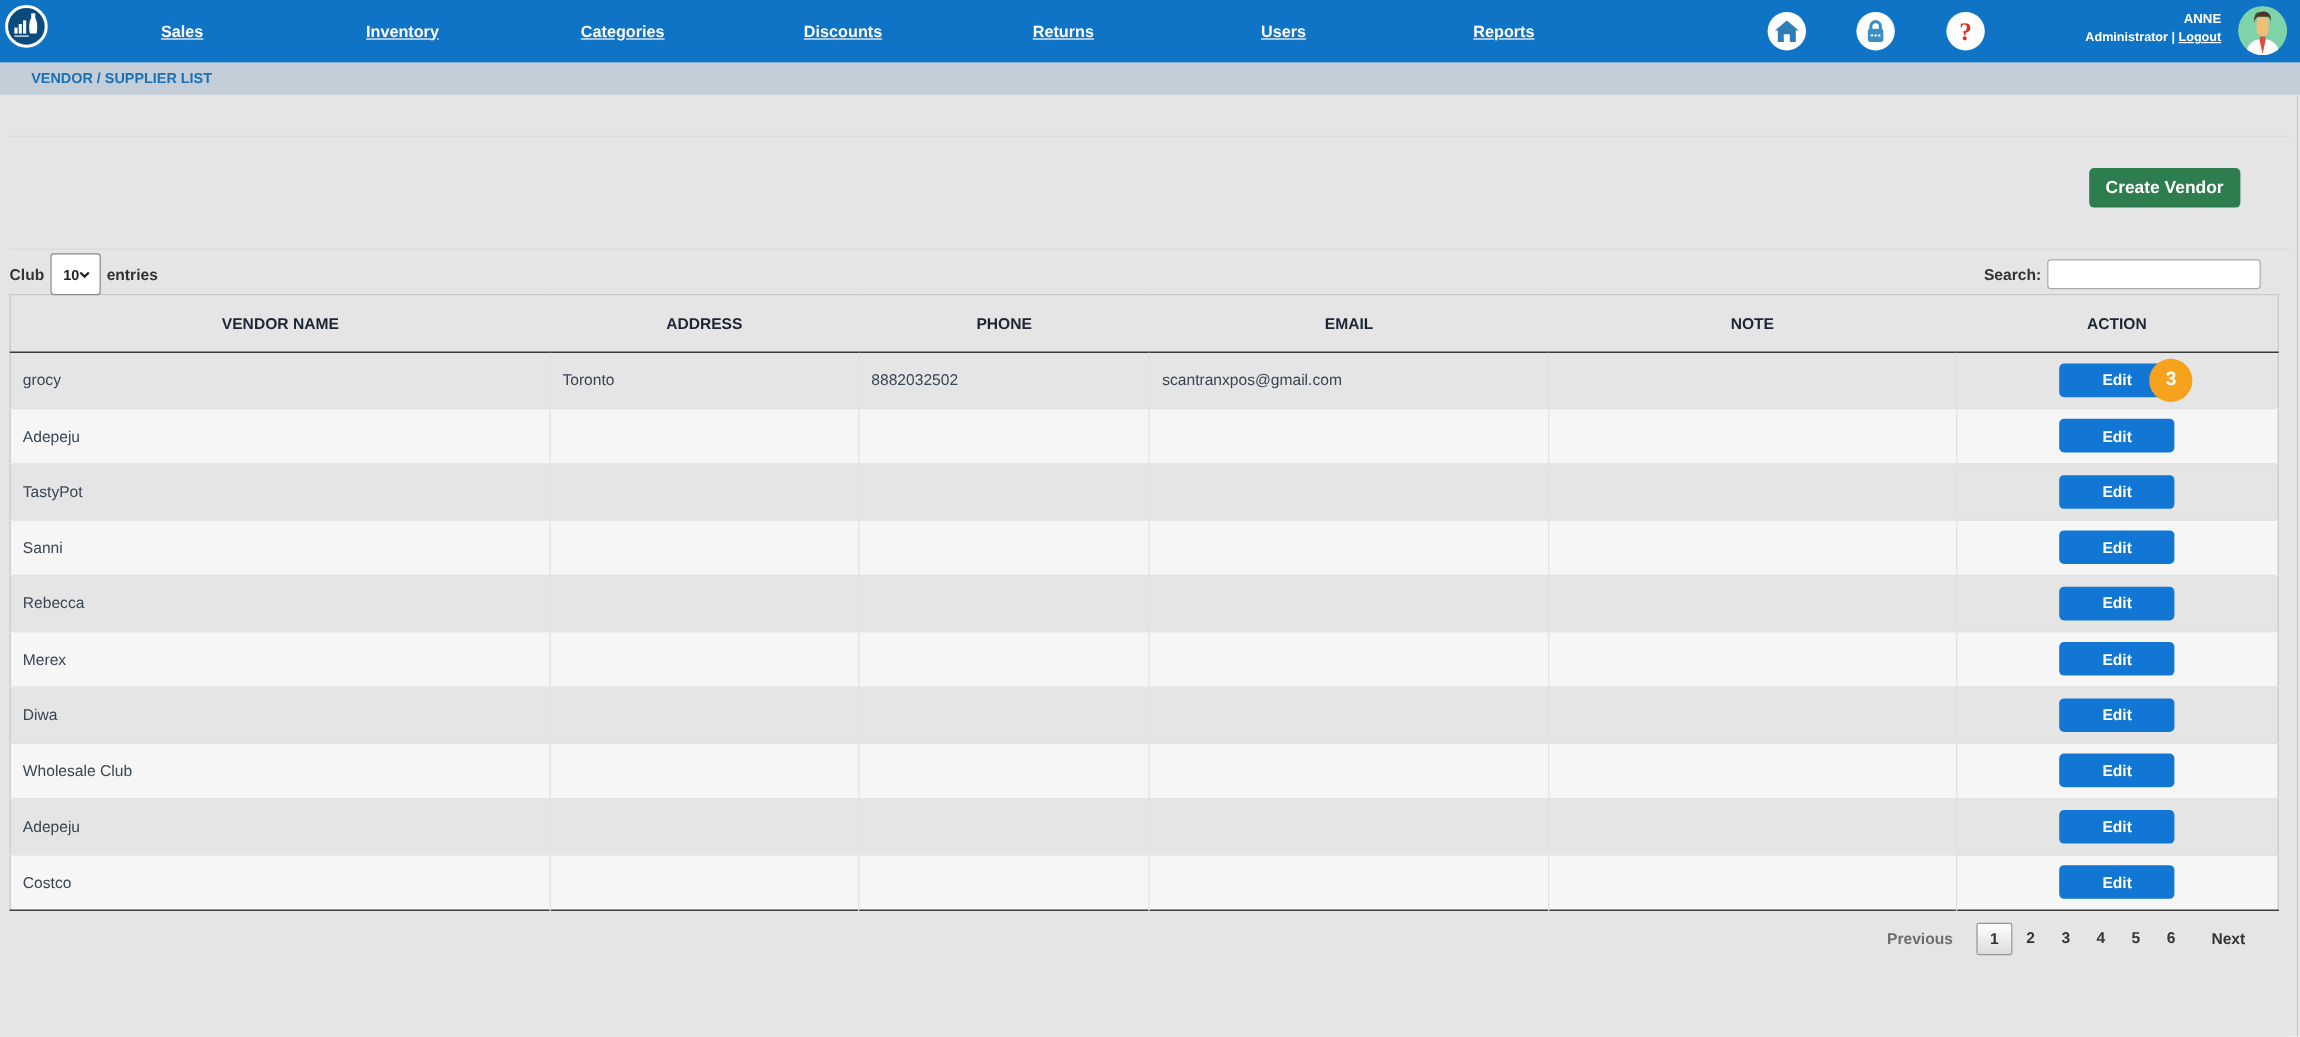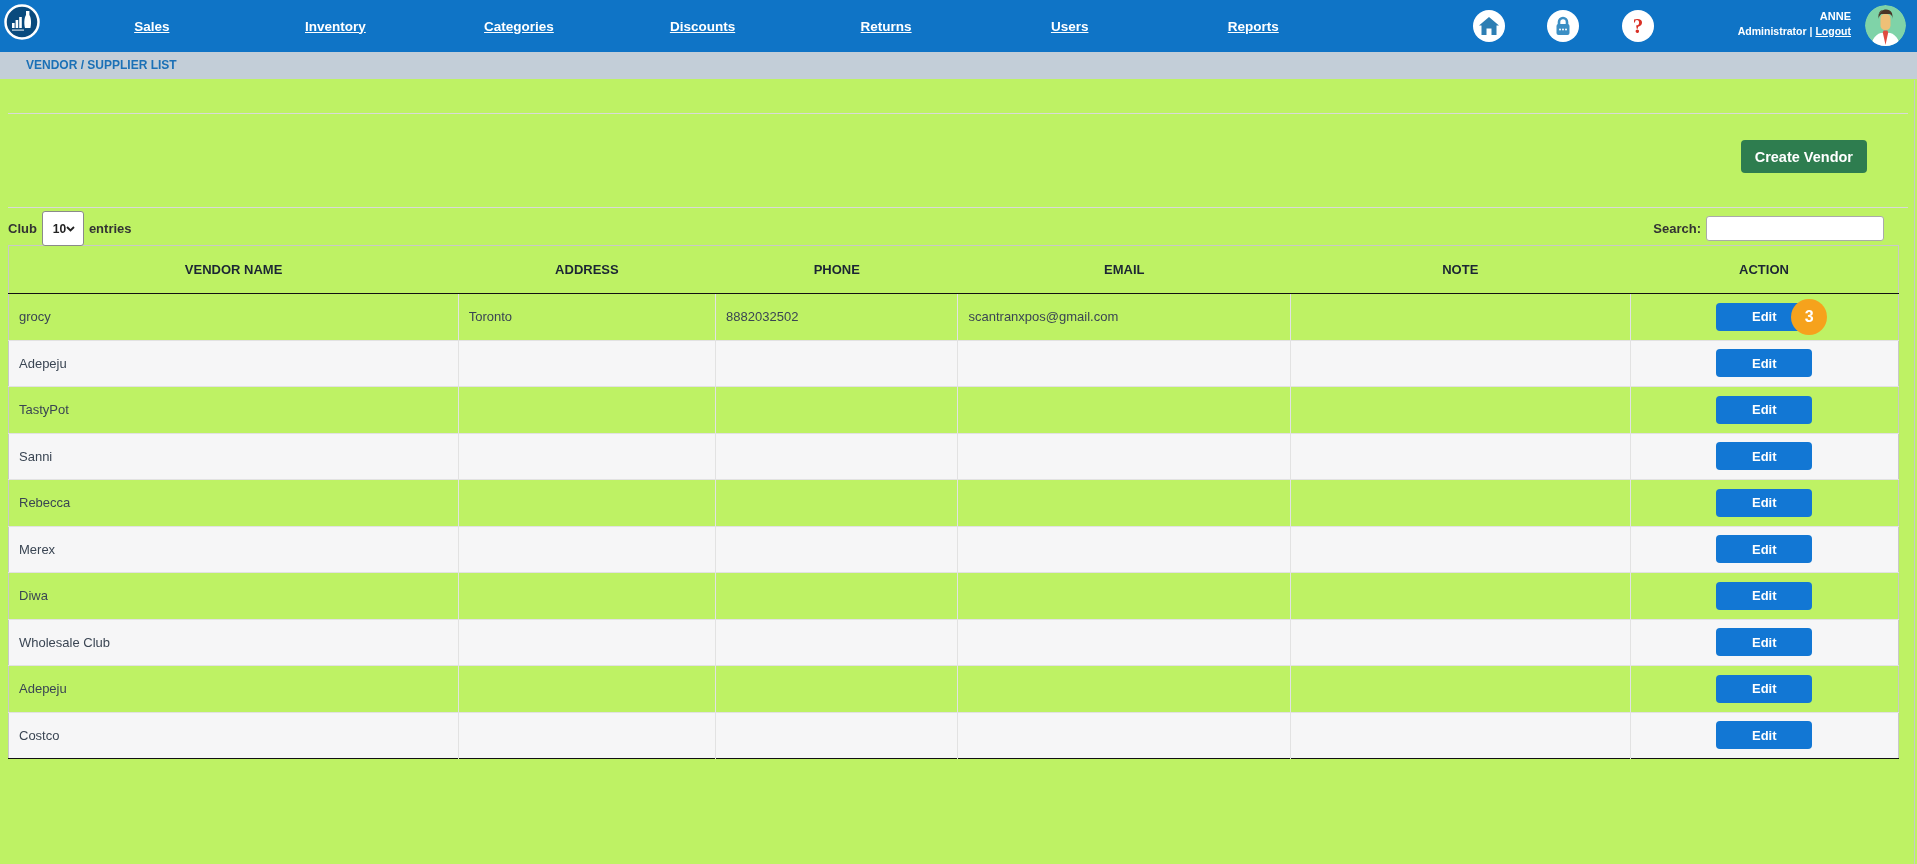--- a/index.html
+++ b/index.html
@@ -1,17 +1,17 @@
 <!DOCTYPE html>
 <html style="--nav-blue: #0f74c6; --breadcrumb-bg: #c3ced8; --breadcrumb-text: #1b70b6; --create-green: #2e7d4f; --edit-blue: #1277d4; --badge-orange: #f6a21c;"><head>
 <meta charset="utf-8">
 <style>
   * { margin:0; padding:0; box-sizing:border-box; }
   body { font-family:"Liberation Sans", sans-serif; background:#fff; }
-  #page { position:relative; width:1917px; height:864px; overflow:hidden; background:#bef264; }
+  #page { position:relative; width:1917px; height:864px; overflow:hidden; background:#e5e5e5; }
 
   
   .nav { position:relative; height:52px; background:var(--nav-blue,#0f74c6); }
   .logo { position:absolute; left:3px; top:3px; }
   .menu { position:absolute; left:60px; top:0; width:1285px; height:52px; display:flex; }
   .menu-item { flex:1; display:flex; align-items:center; justify-content:center; color:#fff; font-weight:bold; font-size:13.5px; text-decoration:underline; cursor:pointer; }
   .nav-circle { position:absolute; top:10px; width:32px; height:32px; border-radius:50%; background:#fff; display:flex; align-items:center; justify-content:center; }
   .help-glyph { color:#d93025; font-weight:bold; font-size:21px; font-family:"Liberation Serif",serif; }
   .user-block { position:absolute; top:9px; right:66px; text-align:right; color:#fff; line-height:1.35; }
   .user-name { font-size:11px; font-weight:bold; }
@@ -233,15 +233,27 @@
           <td>Costco</td>
           <td></td>
           <td></td>
           <td></td>
           <td></td>
           <td class="cell-action"><button class="btn-edit">Edit</button></td>
         </tr>
       </tbody>
   </table>
 
+  <div class="pagination" id="pagination">
+    <span class="page-btn page-prev">Previous</span>
+    <span id="page-numbers" style="display:flex">
+        <span class="page-btn active">1</span>
+        <span class="page-btn">2</span>
+        <span class="page-btn">3</span>
+        <span class="page-btn">4</span>
+        <span class="page-btn">5</span>
+        <span class="page-btn">6</span>
+      </span>
+    <span class="page-btn page-next">Next</span>
+  </div>
 
   <div class="right-line"></div>
 </div>
 
 </body></html>

